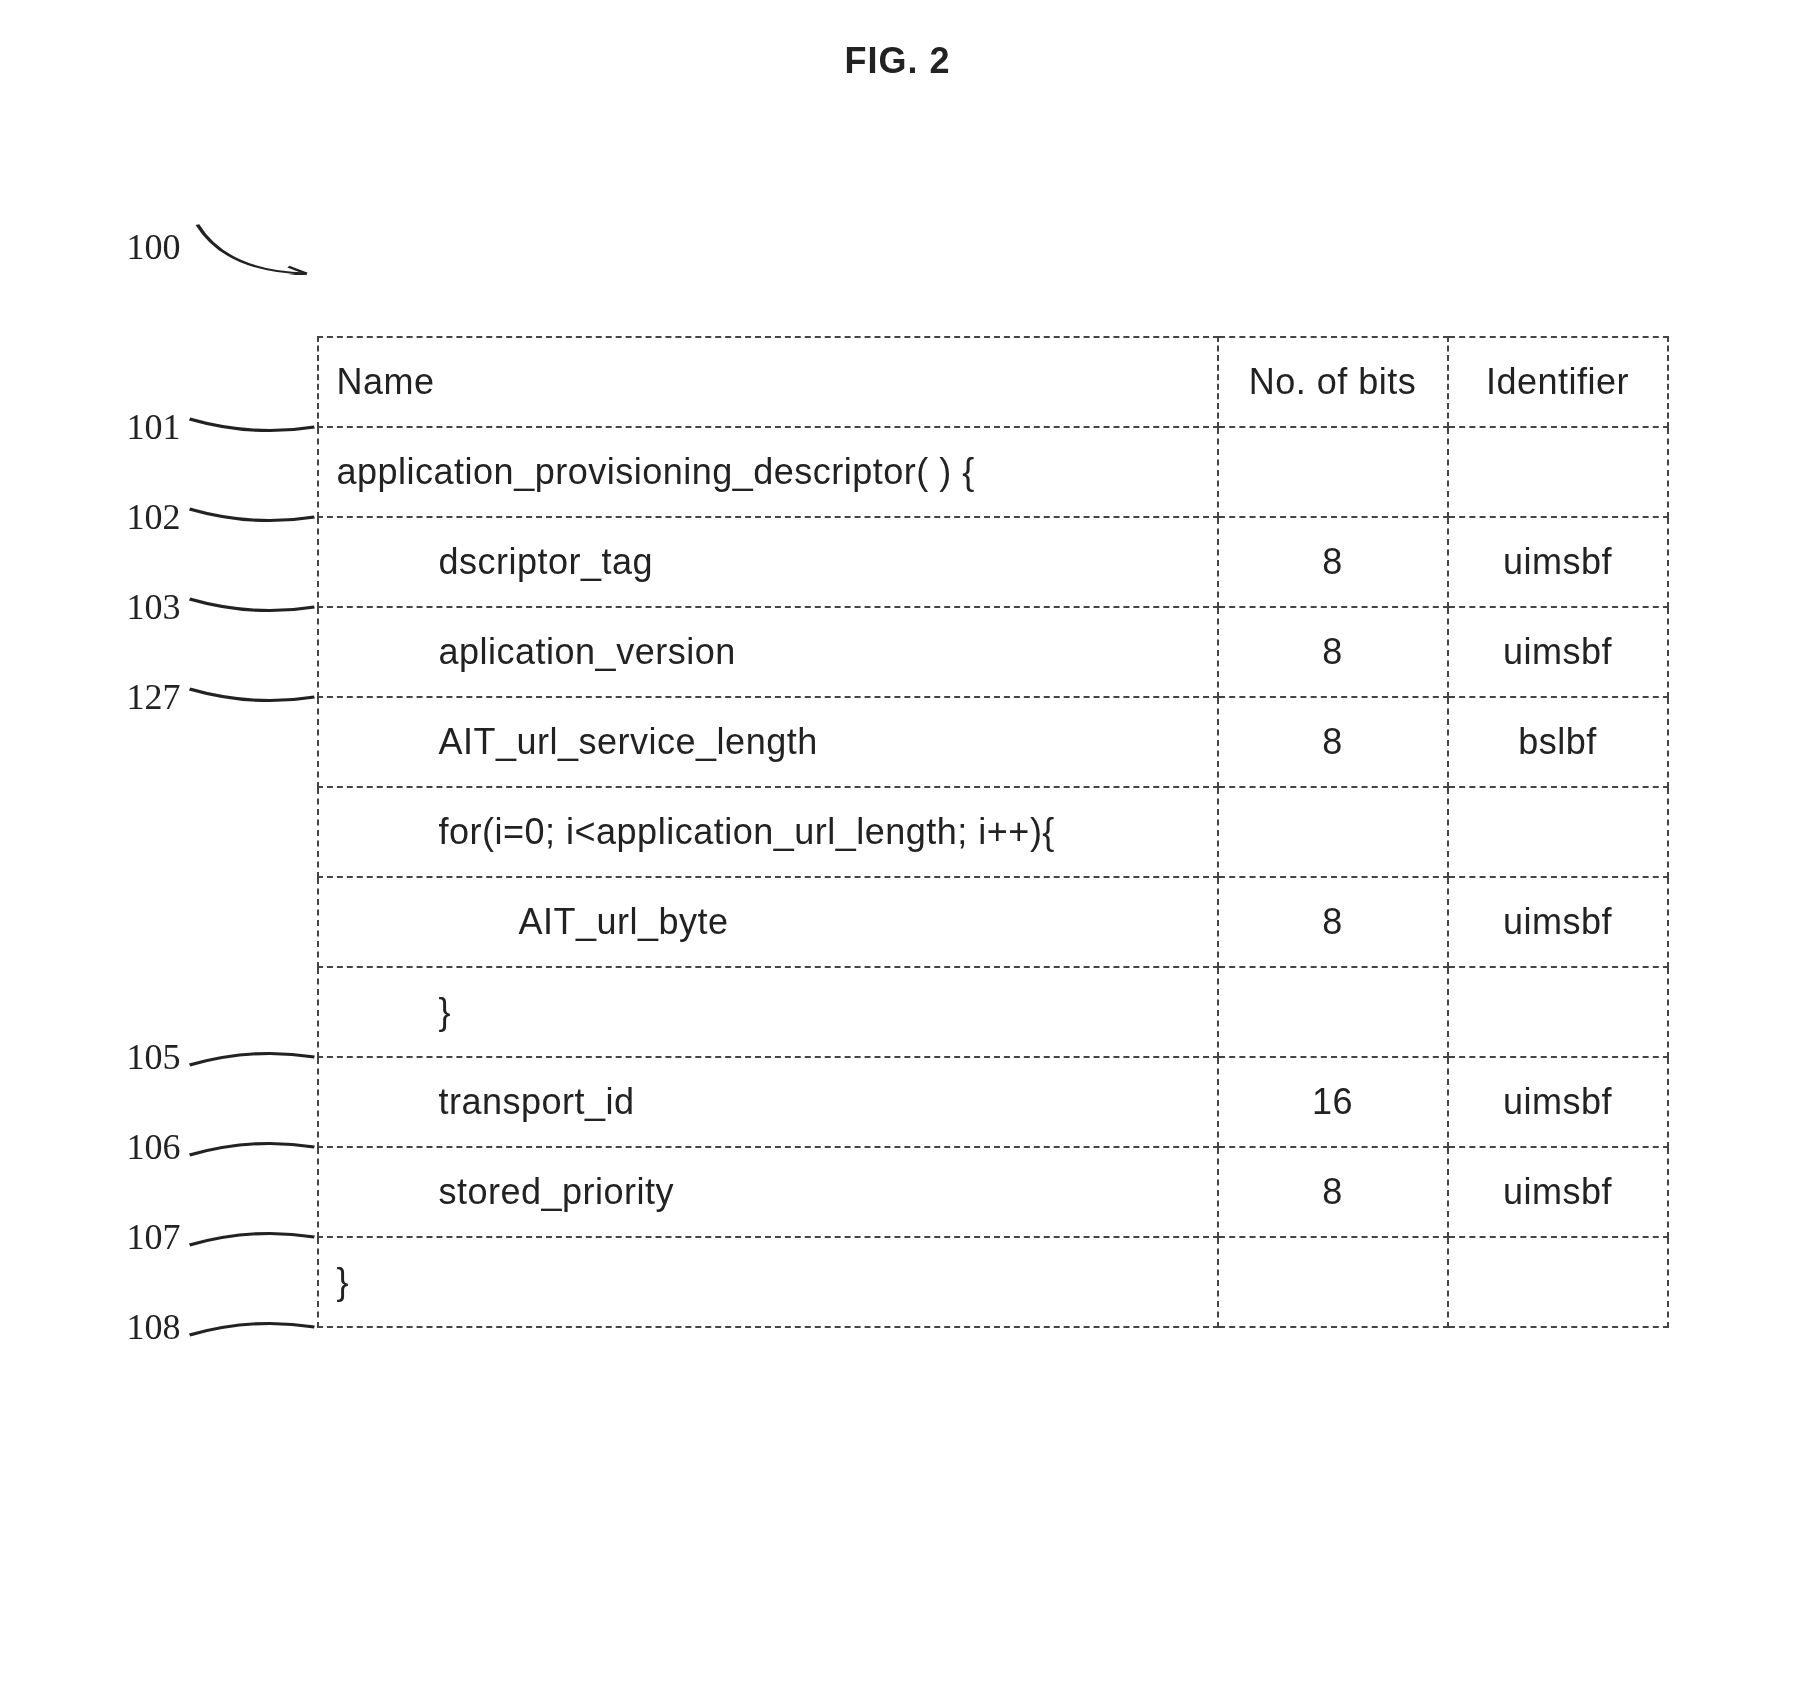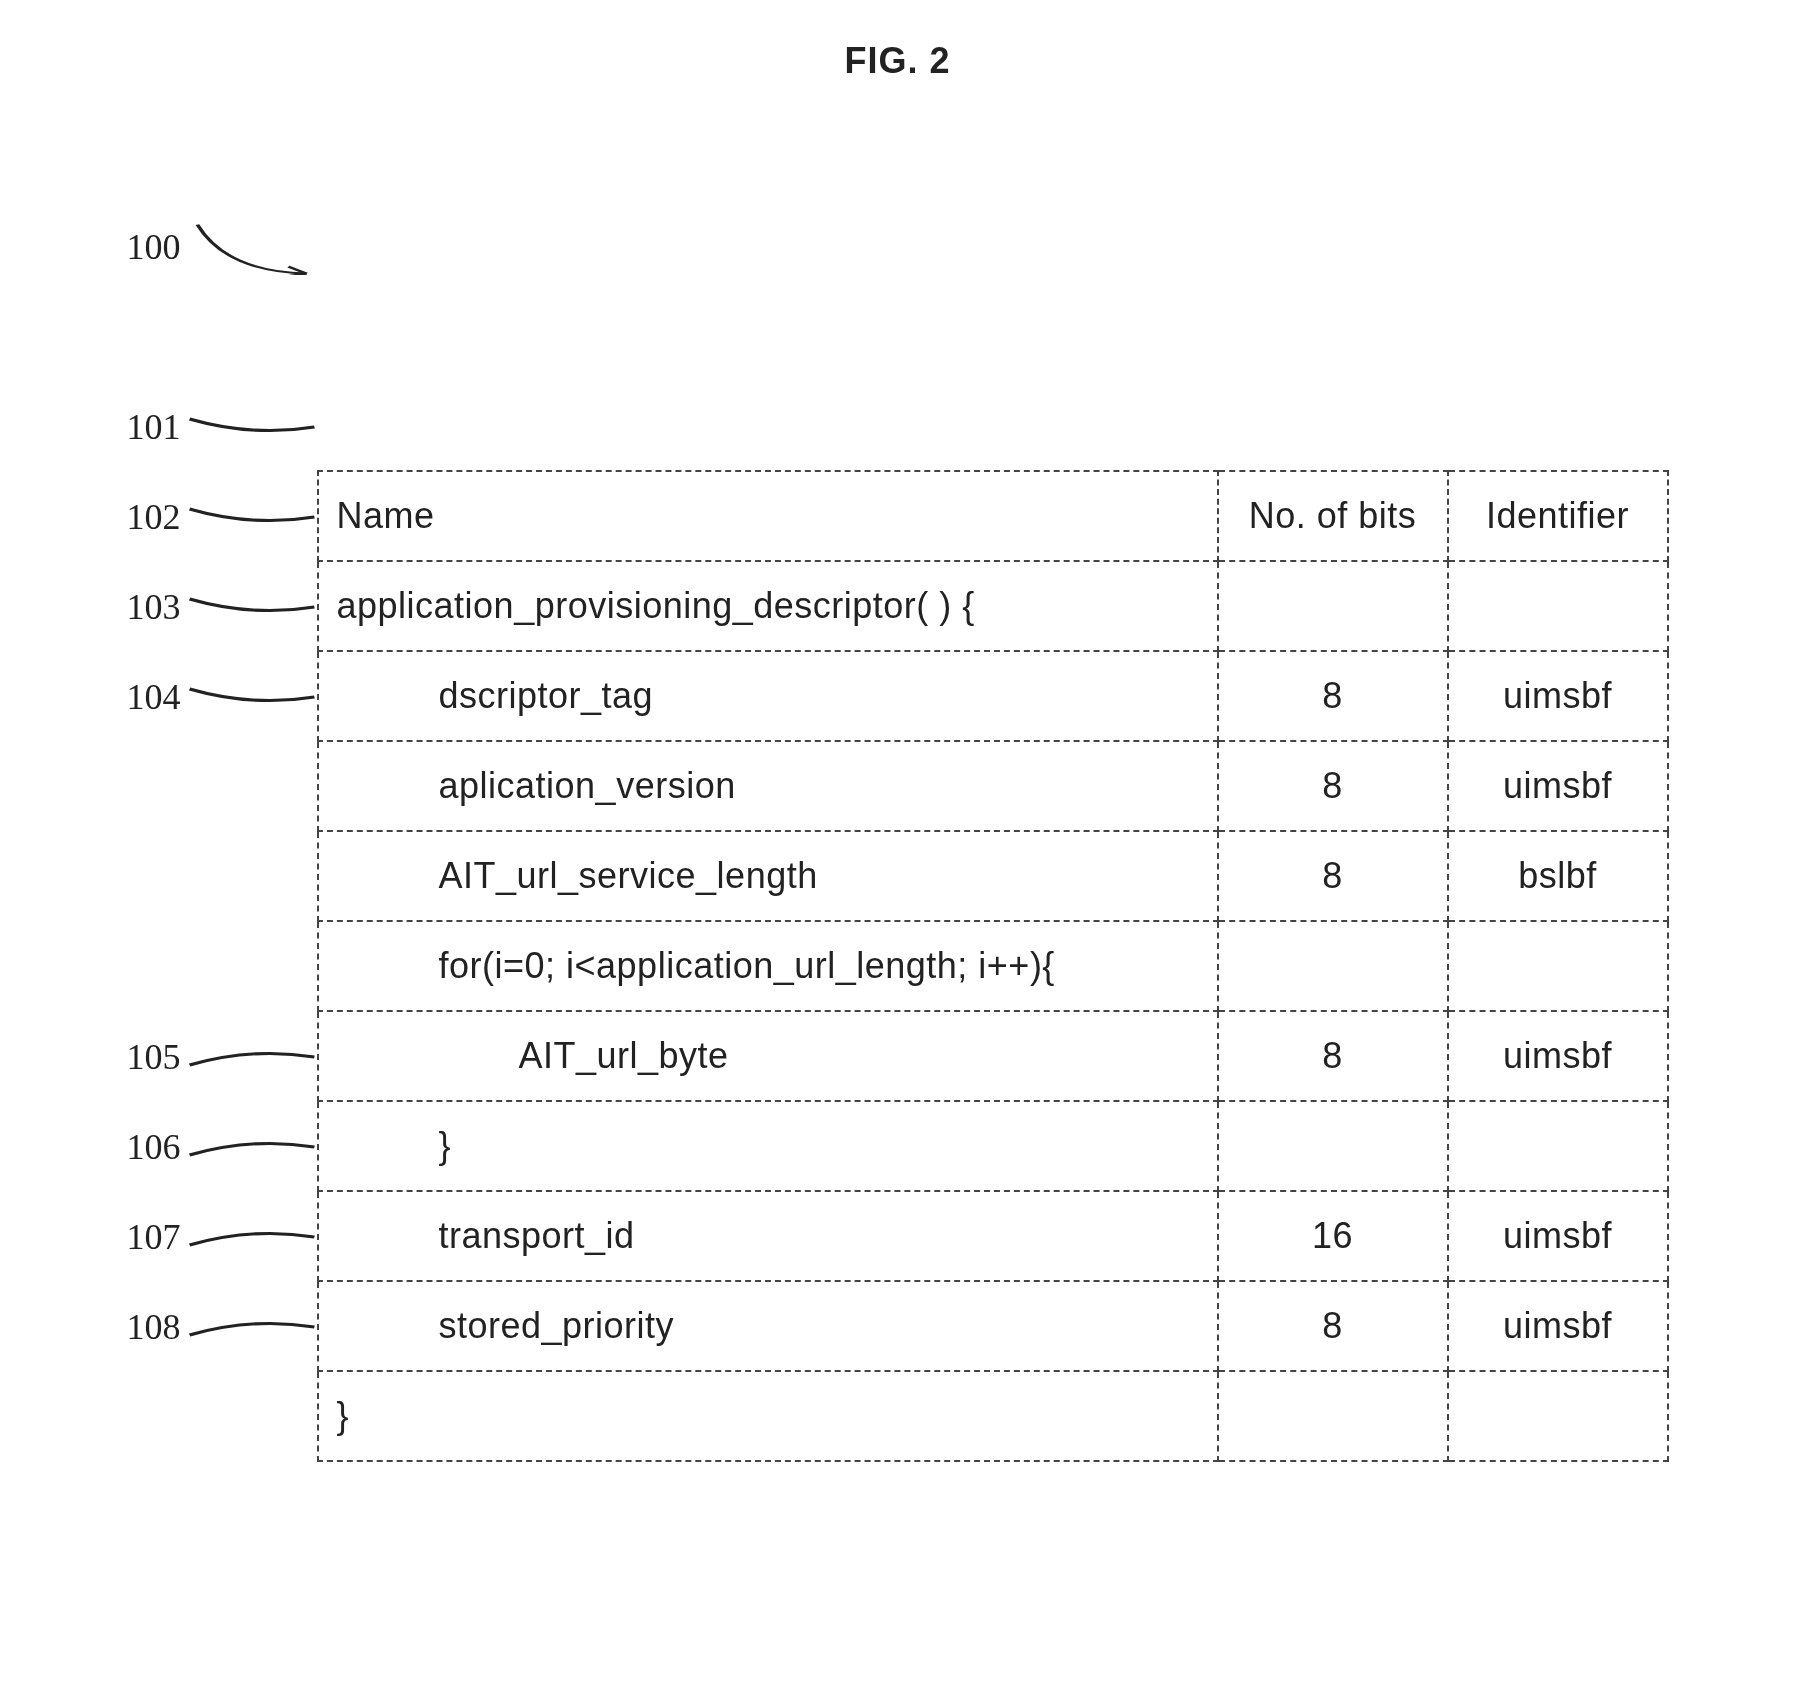--- a/index.html
+++ b/index.html
@@ -11,21 +11,21 @@
   }
   .figure-title {
     text-align: center;
     font-weight: bold;
     font-size: 36px;
     margin-bottom: 120px;
     letter-spacing: 1px;
   }
   .diagram {
     display: flex;
-    align-items: flex-end;
+    align-items: center;
     justify-content: center;
   }
   .labels-col {
     display: flex;
     flex-direction: column;
     width: 190px;
     font-size: 36px;
     font-family: "Times New Roman", serif;
   }
   .label-row {
@@ -123,21 +123,21 @@
     <div class="label-row">
       <span class="label-text">103</span>
       <span class="label-connector">
         <svg viewBox="0 0 100 56" preserveAspectRatio="none">
             <path d="M2 20 Q 50 38 98 28" stroke="#222" stroke-width="3" fill="none"></path>
           </svg>
       </span>
     </div>
 
     <div class="label-row">
-      <span class="label-text">104</span>
+      <span class="label-text">127</span>
       <span class="label-connector">
         <svg viewBox="0 0 100 56" preserveAspectRatio="none">
             <path d="M2 20 Q 50 38 98 28" stroke="#222" stroke-width="3" fill="none"></path>
           </svg>
       </span>
     </div>
 
     <div class="label-row"></div>
     <div class="label-row"></div>
     <div class="label-row"></div>

